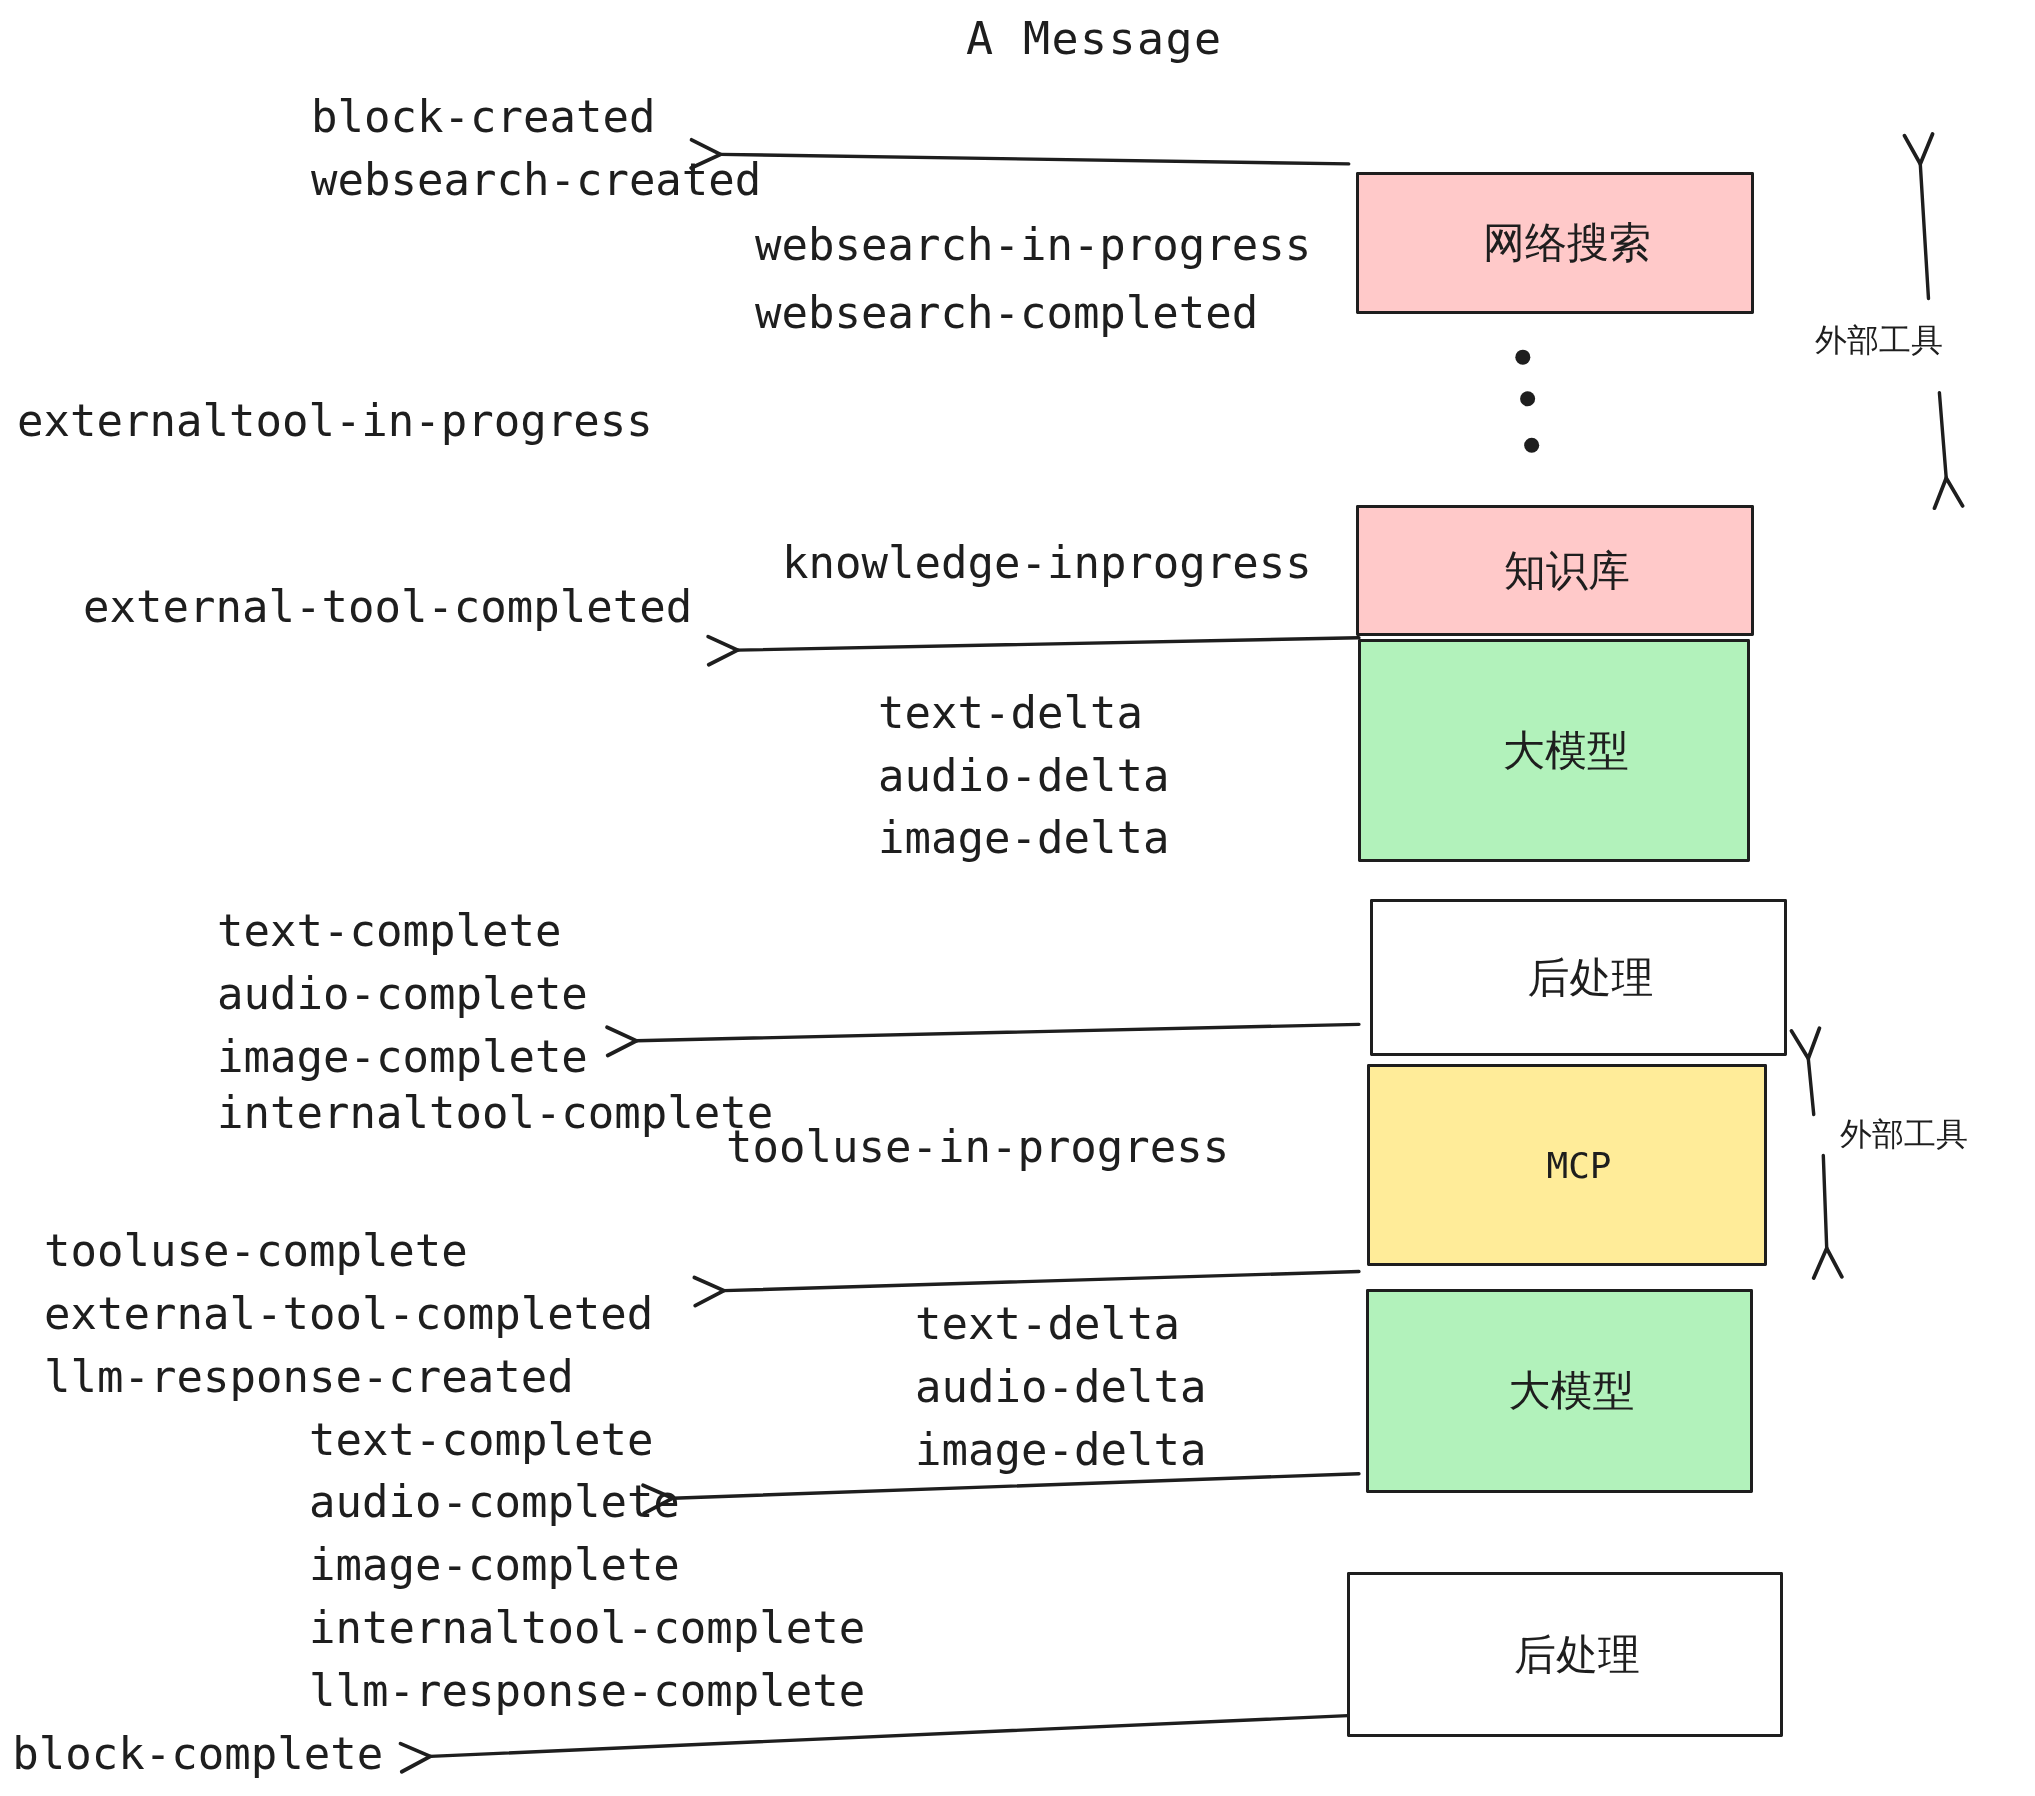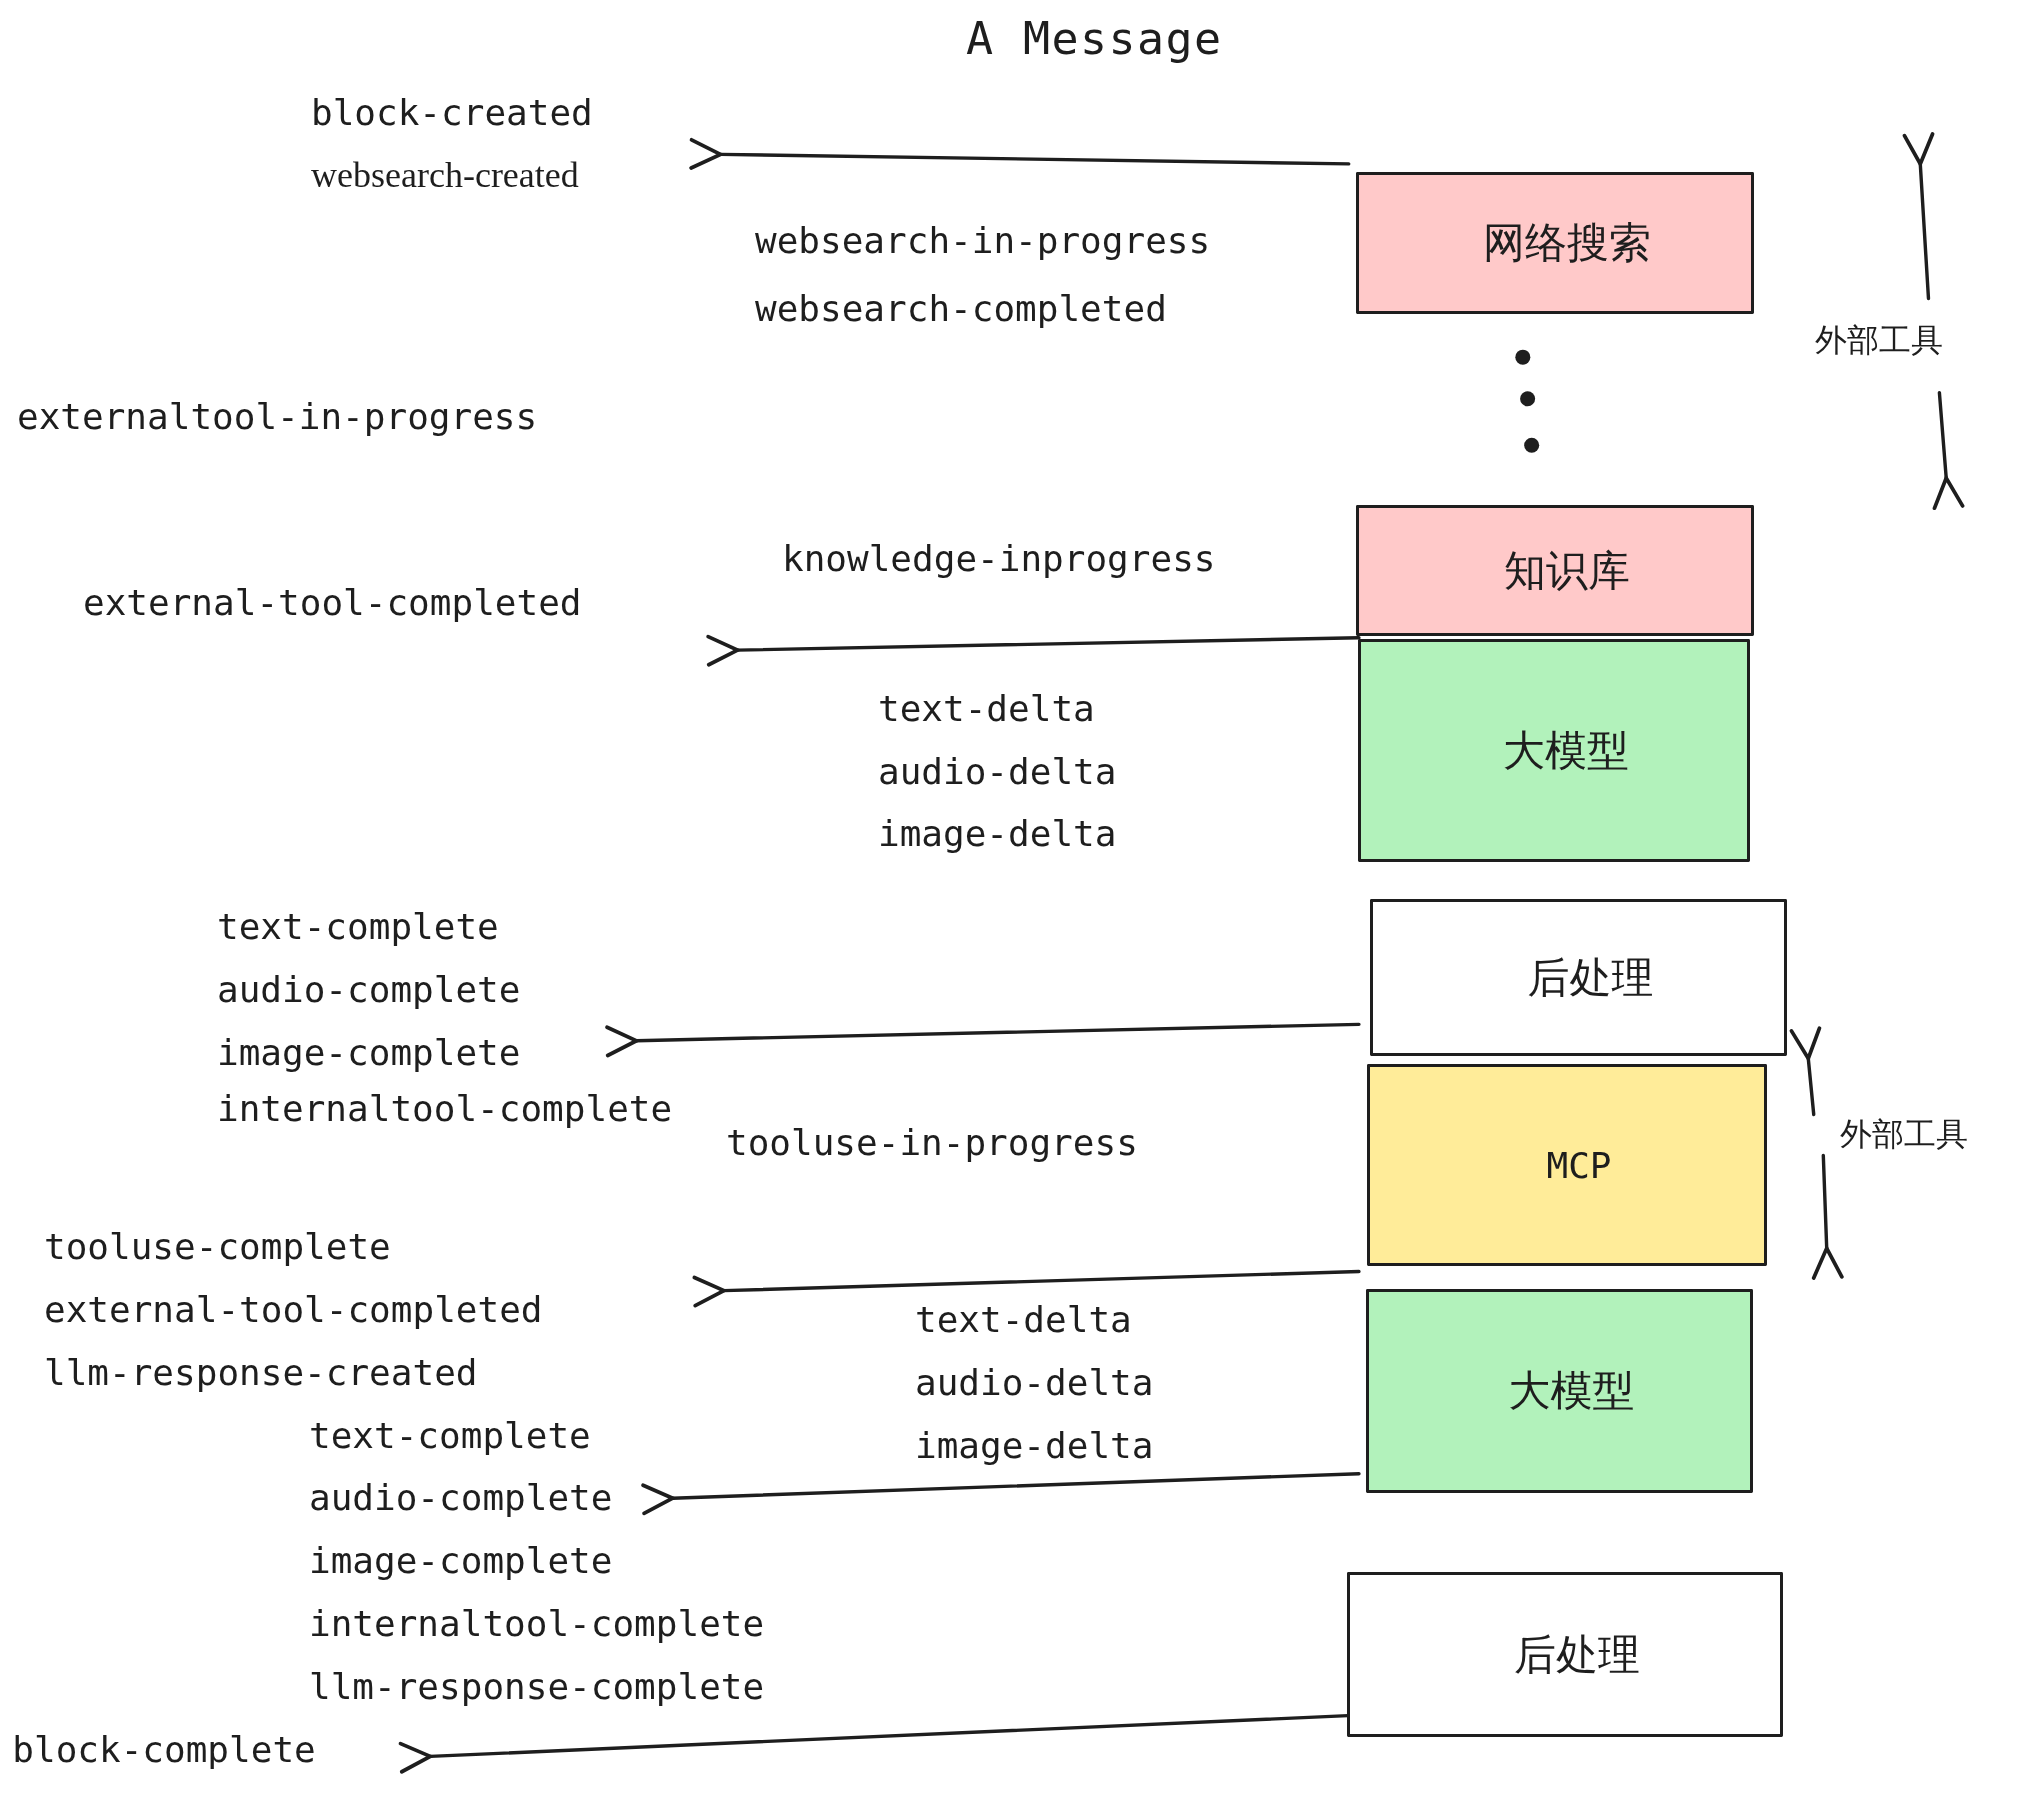--- a/index.html
+++ b/index.html
@@ -2,21 +2,21 @@
 <html style="--stroke: #1e1e1e; --pink: #ffc9c9; --green: #b2f2bb; --yellow: #ffec99; --white: #ffffff;font-size:11px"><head>
 <meta charset="utf-8">
 <style>
   html,body { margin:0; padding:0; background:#ffffff; }
   .canvas {
     position:relative; width:2035px; height:1796px; background:#ffffff;
     font-family:"DejaVu Sans Mono","Liberation Mono",monospace;
     color:var(--stroke,#1e1e1e); overflow:hidden;
   }
   .ev {
-    position:absolute; font-size:36px; line-height:1.05; white-space:nowrap;
+    position:absolute; font-size:44px; line-height:1.05; white-space:nowrap;
   }
   .title {
     position:absolute; font-size:45px; letter-spacing:1.4px;
   }
   .node {
     position:absolute; box-sizing:border-box; border:3.4px solid var(--stroke,#1e1e1e);
     display:flex; align-items:center; justify-content:center;
     font-family:"DejaVu Sans","Liberation Sans",sans-serif; font-size:42px;
     border-radius:1.4px;
     padding-left:24px;
@@ -91,21 +91,21 @@
   </div>
 
   <div class="node whitebg" style="left:1347px; top:1572px; width:436px; height:165px;">
     <span>后处理</span>
   </div>
 
   <div class="cjk" style="left:1815px; top:319px;">外部工具</div>
   <div class="cjk" style="left:1840px; top:1113px;">外部工具</div>
 
   <div class="ev" style="left:311px;  top:94px;">block-created</div>
-  <div class="ev" style="left:311px;  top:157px;font-family:Liberation Serif, serif;">websearch-created</div>
+  <div class="ev" style="left:311px;  top:157px;">websearch-created</div>
   <div class="ev" style="left:755px; top:222px;">websearch-in-progress</div>
   <div class="ev" style="left:755px; top:290px;">websearch-completed</div>
   <div class="ev" style="left:17px;   top:398px;">externaltool-in-progress</div>
   <div class="ev" style="left:775px; top:540px;margin-left:7px;">knowledge-inprogress</div>
   <div class="ev" style="left:83px;  top:584px;">external-tool-completed</div>
 
   <div class="ev" style="left:878px; top:690px;">text-delta</div>
   <div class="ev" style="left:878px; top:753px;">audio-delta</div>
   <div class="ev" style="left:878px; top:815px;">image-delta</div>
 

